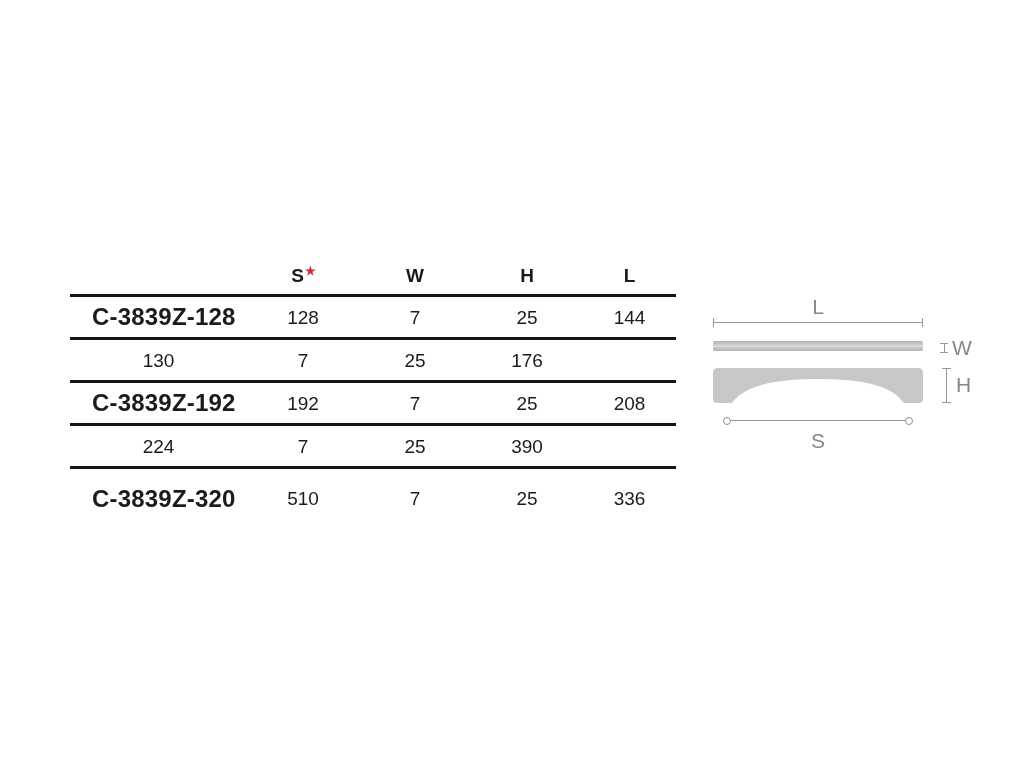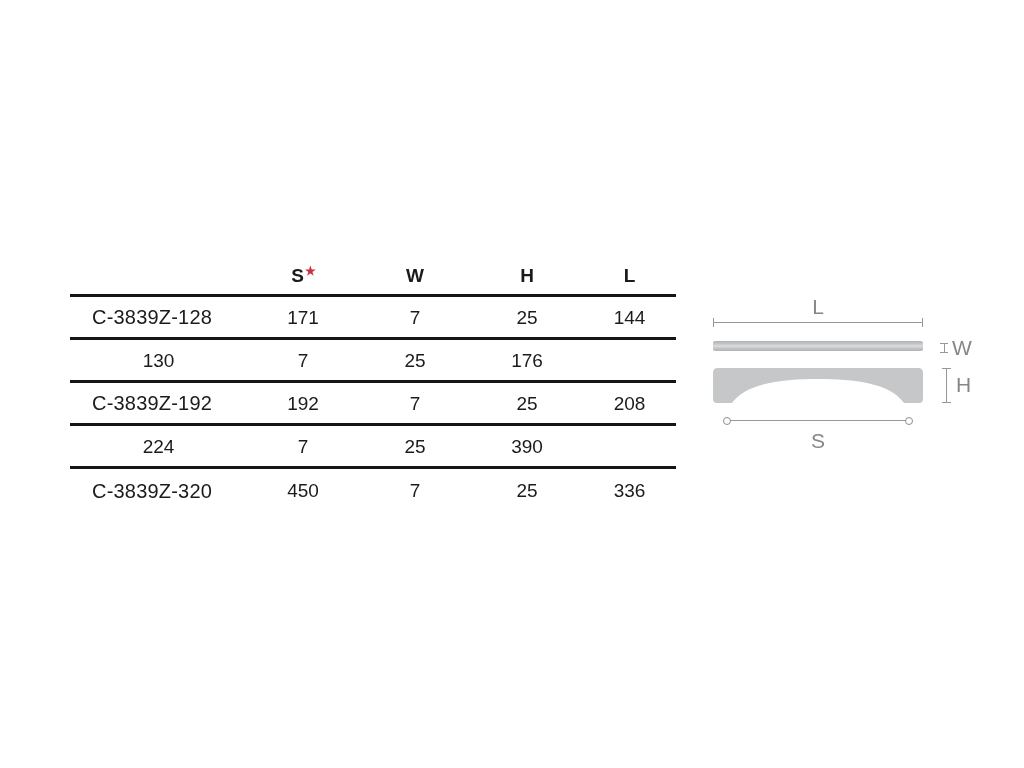--- a/index.html
+++ b/index.html
@@ -23,33 +23,33 @@
   }
   .tr {
     display: grid;
     grid-template-columns: 177px 112px 112px 112px 93px;
     align-items: center;
     height: 43px;
     border-bottom: 3px solid #151515;
     box-sizing: border-box;
   }
   .tr.header { height: 41px; }
-  .tr.last { border-bottom: none; }
+  .tr.last { border-bottom: none; margin-top: 8px; }
   .th, .td {
     text-align: center;
     font-size: 19px;
     line-height: 1;
     white-space: nowrap;
   }
   .th { font-weight: bold; }
   .td.code, .th.code {
     text-align: left;
     padding-left: 22px;
-    font-weight: normal;
-    font-size: 20px;
+    font-weight: bold;
+    font-size: 24px;
     letter-spacing: 0.2px;
   }
   .star {
     color: #cf2e3e;
     font-size: 12px;
     position: relative;
     top: -7px;
     left: 1px;
   }
 
@@ -131,21 +131,21 @@
     <div class="tr header">
       <div class="th code"></div>
       <div class="th"><span>S</span><span class="star">★</span></div>
       <div class="th">W</div>
       <div class="th">H</div>
       <div class="th">L</div>
     </div>
 
     <div class="tr">
       <div class="td code">C-3839Z-128</div>
-      <div class="td">171</div>
+      <div class="td">128</div>
       <div class="td">7</div>
       <div class="td">25</div>
       <div class="td">144</div>
     </div>
 
     <div class="tr">
       <div class="td">130</div>
       <div class="td">7</div>
       <div class="td">25</div>
       <div class="td">176</div>
@@ -161,21 +161,21 @@
 
     <div class="tr">
       <div class="td">224</div>
       <div class="td">7</div>
       <div class="td">25</div>
       <div class="td">390</div>
     </div>
 
     <div class="tr last">
       <div class="td code">C-3839Z-320</div>
-      <div class="td">450</div>
+      <div class="td">510</div>
       <div class="td">7</div>
       <div class="td">25</div>
       <div class="td">336</div>
     </div>
 
   </div>
 
   <div>
 
     <div class="dim-label lbl-l">L</div>

